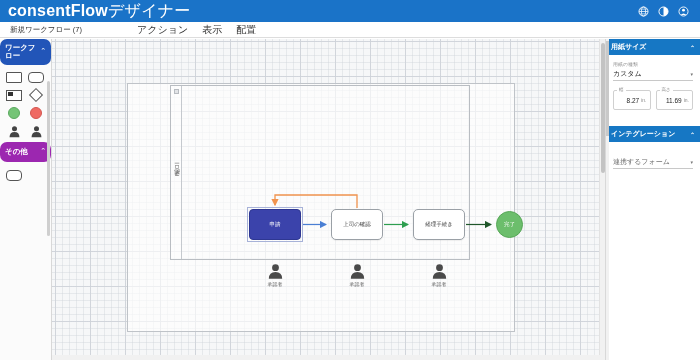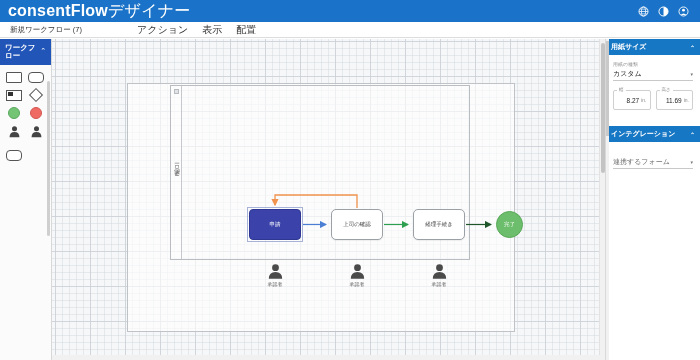--- a/index.html
+++ b/index.html
@@ -92,20 +92,21 @@
     display: flex;
     align-items: center;
     justify-content: space-between;
     box-sizing: border-box;
     padding: 0 5px;
     color: #ffffff;
     font-size: 7.5px;
     line-height: 8.5px;
     font-weight: bold;
     cursor: pointer;
+    border-radius: 7px;
   }
   .panel-head.blue { background: #2255b8; }
   .panel-head.purple { background: #9c27b0; height: 20px; }
   .panel-head .caret {
     font-size: 7px;
     opacity: .95;
     transform: translateY(-1px);
   }
   .panel-head .ph-label { max-width: 34px; }
 
@@ -508,20 +509,24 @@
       </svg>
     </div>
     <div class="shape-cell">
       <svg class="sh-person" viewBox="0 0 16 16">
         <circle cx="8" cy="4.6" r="3.1" fill="#444"></circle>
         <path d="M1.9 15 Q2 8.6 8 8.6 Q14 8.6 14.1 15 Z" fill="#444"></path>
       </svg>
     </div>
   </div>
 
+  <div class="panel-head purple">
+    <span class="ph-label">その他</span>
+    <span class="caret">⌃</span>
+  </div>
 
   <div class="other-shapes">
     <div class="shape-cell">
         <span class="sh-rect-round"></span>
       </div>
   </div>
 
   <div class="sidebar-scroll">
     <div class="thumb"></div>
   </div>

